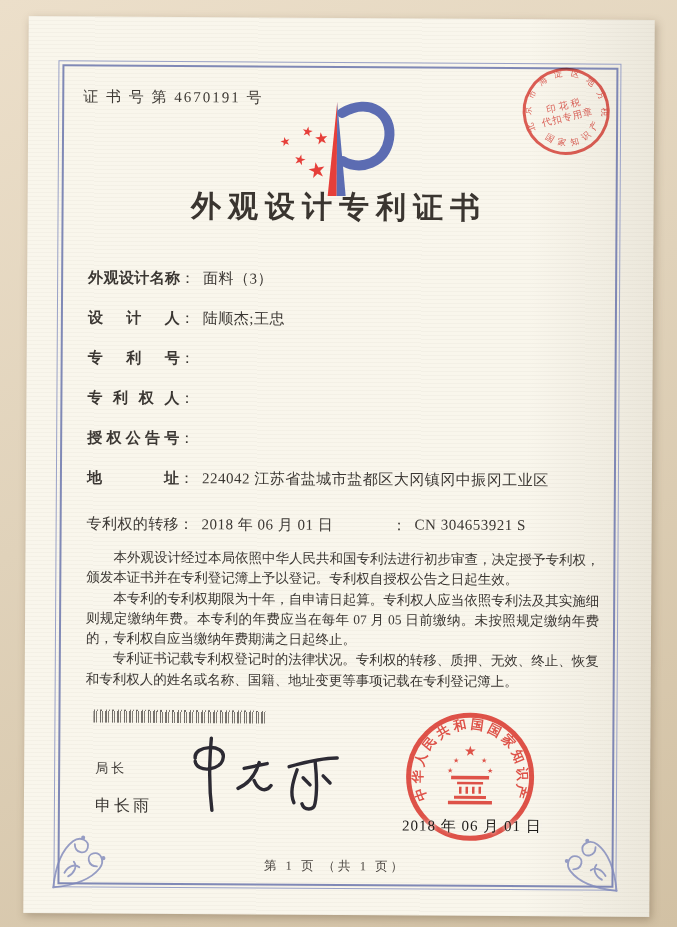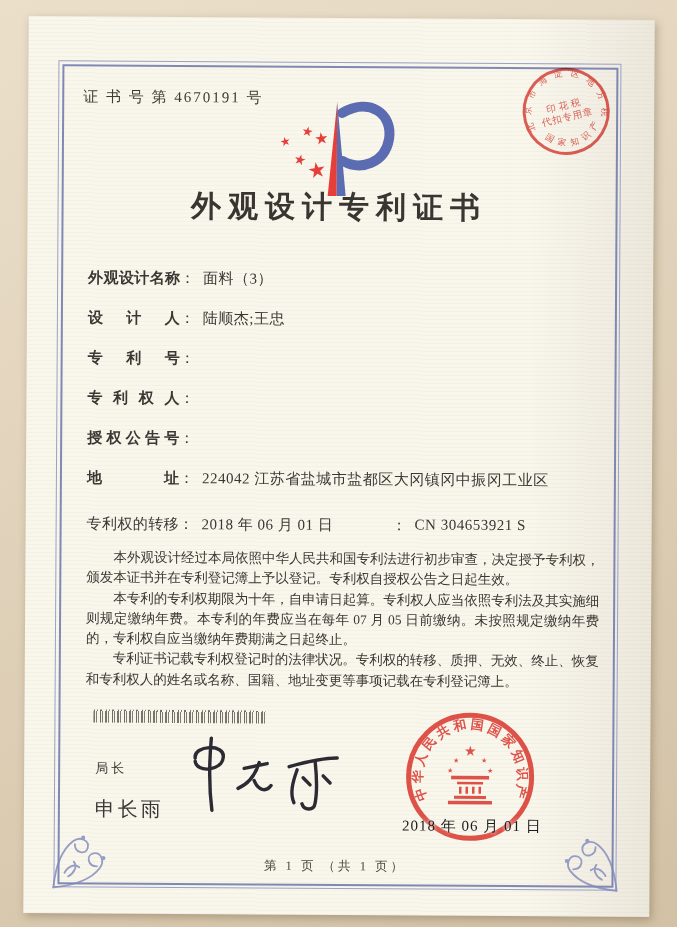--- a/index.html
+++ b/index.html
@@ -47,21 +47,21 @@
   .paragraphs p{margin:0;font-size:13.5px;line-height:20.3px;text-indent:2em;text-align:justify;}
   .barcode{
     position:absolute;left:38px;top:648px;width:172px;height:13px;opacity:.75;
     background:repeating-linear-gradient(90deg,
       #4c4844 0 1.5px,transparent 1.5px 3px,
       #5a554e 3px 4px,transparent 4px 6.5px,
       #403d3a 6.5px 8px,transparent 8px 9px,
       #55504a 9px 9.8px,transparent 9.8px 12px);
   }
   .sig-title{position:absolute;left:40px;top:698px;font-size:13px;letter-spacing:3px;color:#3b3733;}
-  .sig-name{position:absolute;left:40px;top:734px;font-size:20px;letter-spacing:3px;color:#3b3733;text-align:right;}
+  .sig-name{position:absolute;left:40px;top:734px;font-size:16px;letter-spacing:3px;color:#3b3733;text-align:right;}
   .signature-svg{position:absolute;left:118px;top:668px;}
   .footer{position:absolute;bottom:13px;left:0;right:0;text-align:center;font-size:12.5px;letter-spacing:3px;color:#4a4540;}
   .seal{position:absolute;left:378px;top:690px;width:136px;height:136px;mix-blend-mode:multiply;}
   .seal-date{
     position:absolute;left:368px;top:798px;width:160px;text-align:center;
     font-size:15px;color:#1d1b18;letter-spacing:1px;
     text-shadow:0 0 5px rgba(250,248,240,.95),0 0 3px rgba(250,248,240,.95);
   }
   .tax-stamp{position:absolute;left:490px;top:44px;width:96px;height:96px;transform:rotate(-14deg);mix-blend-mode:multiply;}
   svg text{font-family:"DejaVu Sans","Liberation Sans",sans-serif;}

